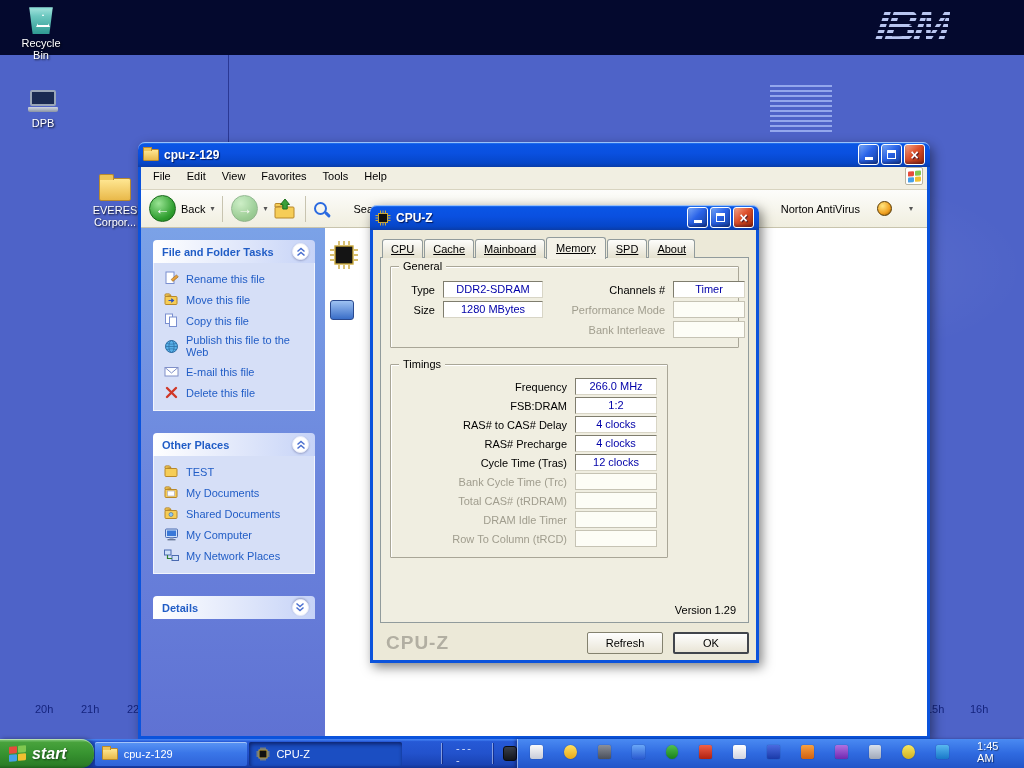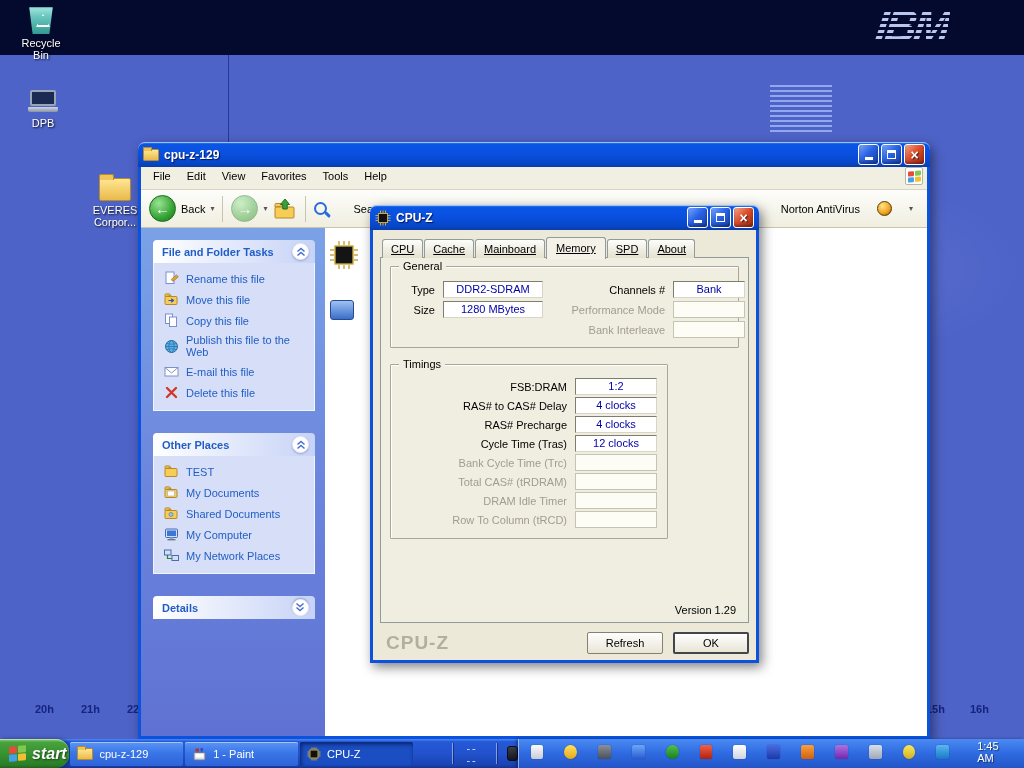--- a/index.html
+++ b/index.html
@@ -15,21 +15,21 @@
       radial-gradient(ellipse 220px 120px at 85% 35%, rgba(255,255,255,.06), transparent 70%),
       #4e63c8; }
   .top-band { position:absolute; left:0; top:0; width:1024px; height:55px; background:#04092e; }
   .ibm-logo { position:absolute; top:0; right:76px; height:55px; line-height:52px;
     font-style:italic; font-weight:bold; font-size:44px; letter-spacing:-3px;
     background:repeating-linear-gradient(180deg,#b9c6f0 0 3px, rgba(0,0,0,0) 3px, rgba(0,0,0,0) 6px);
     -webkit-background-clip:text; background-clip:text; color:transparent; transform:skewX(-8deg); }
   .deco-stripes { position:absolute; left:770px; top:85px; width:62px; height:50px;
     background:repeating-linear-gradient(180deg,#93a7ec 0 2px, transparent 2px 5px); }
   .deco-vline { position:absolute; left:228px; top:55px; width:1px; height:87px; background:#2a3894; }
-  .tz { position:absolute; top:703px; color:#15247e; font-size:11px; font-weight:bold; }
+  .tz { position:absolute; top:703px; color:#15247e; font-size:11px; font-weight:normal; }
 
   
   .desk-icon { position:absolute; width:58px; text-align:center; cursor:default; }
   .desk-icon .lbl { color:#fff; margin-top:3px; text-shadow:1px 1px 2px rgba(0,0,0,.9); line-height:12px; }
   .bin-icon { width:28px; height:30px; margin:0 auto; position:relative;
     background:linear-gradient(180deg,#bdf0ea 0%,#6cc8c0 40%,#2f9a92 100%);
     clip-path:polygon(8% 12%, 92% 12%, 80% 100%, 20% 100%); border-radius:2px; }
   .bin-icon::before { content:''; position:absolute; left:2px; top:0; right:2px; height:5px;
     background:#8adfd6; border-radius:2px; }
   .bin-icon::after { content:''; position:absolute; left:9px; top:10px; width:10px; height:9px;
@@ -449,38 +449,42 @@
     </div>
     <div class="tabpage">
 
       <div class="groupbox gb-general">
         <span class="gb-legend">General</span>
         <div class="gen-grid">
           <span class="flabel">Type</span>
           <span class="field">DDR2-SDRAM</span>
           <span></span>
           <span class="flabel">Channels #</span>
-          <span class="field">Bank</span>
+          <span class="field">Timer</span>
 
           <span class="flabel">Size</span>
           <span class="field">1280 MBytes</span>
           <span></span>
           <span class="flabel dis">Performance Mode</span>
           <span class="field empty"></span>
 
           <span></span>
             <span></span>
             <span></span>
           <span class="flabel dis">Bank Interleave</span>
           <span class="field empty"></span>
         </div>
       </div>
 
       <div class="groupbox gb-timings">
         <span class="gb-legend">Timings</span>
+        <div class="trow">
+          <span class="flabel">Frequency</span>
+          <span class="field">266.0 MHz</span>
+        </div>
         <div class="trow">
           <span class="flabel">FSB:DRAM</span>
           <span class="field">1:2</span>
         </div>
         <div class="trow">
           <span class="flabel">RAS# to CAS# Delay</span>
           <span class="field">4 clocks</span>
         </div>
         <div class="trow">
           <span class="flabel">RAS# Precharge</span>
@@ -526,31 +530,20 @@
       <i class="r"></i>
         <i class="g"></i>
         <i class="b"></i>
         <i class="y"></i>
     </span>
     <span>start</span>
   </div>
   <div class="taskbtn">
     <span class="folder-mini" style="flex:0 0 auto;"></span>
     <span>cpu-z-129</span>
-  </div>
-  <div class="taskbtn">
-    <span style="display:flex; flex:0 0 auto;">
-      <svg width="15" height="15">
-          <rect x="2" y="5.5" width="11" height="7.5" rx="1" fill="#d8dce8" stroke="#707890"></rect>
-          <rect x="3.5" y="7" width="8" height="3.5" fill="#fff"></rect>
-          <rect x="3.5" y="1.5" width="3.5" height="3" fill="#c03020"></rect>
-          <rect x="8.5" y="1" width="2.5" height="3.5" fill="#3050c0"></rect>
-        </svg>
-    </span>
-    <span>1 - Paint</span>
   </div>
   <div class="taskbtn active">
     <span style="display:flex; flex:0 0 auto;">
       <svg width="14" height="14">
           <rect x="3" y="3" width="8" height="8" fill="#101010" stroke="#caa83a"></rect>
           <g stroke="#caa83a">
             <path d="M5 0.5 v2 M7 0.5 v2 M9 0.5 v2 M5 11.5 v2 M7 11.5 v2 M9 11.5 v2 M0.5 5 h2 M0.5 7 h2 M0.5 9 h2 M11.5 5 h2 M11.5 7 h2 M11.5 9 h2"></path>
           </g>
         </svg>
     </span>

